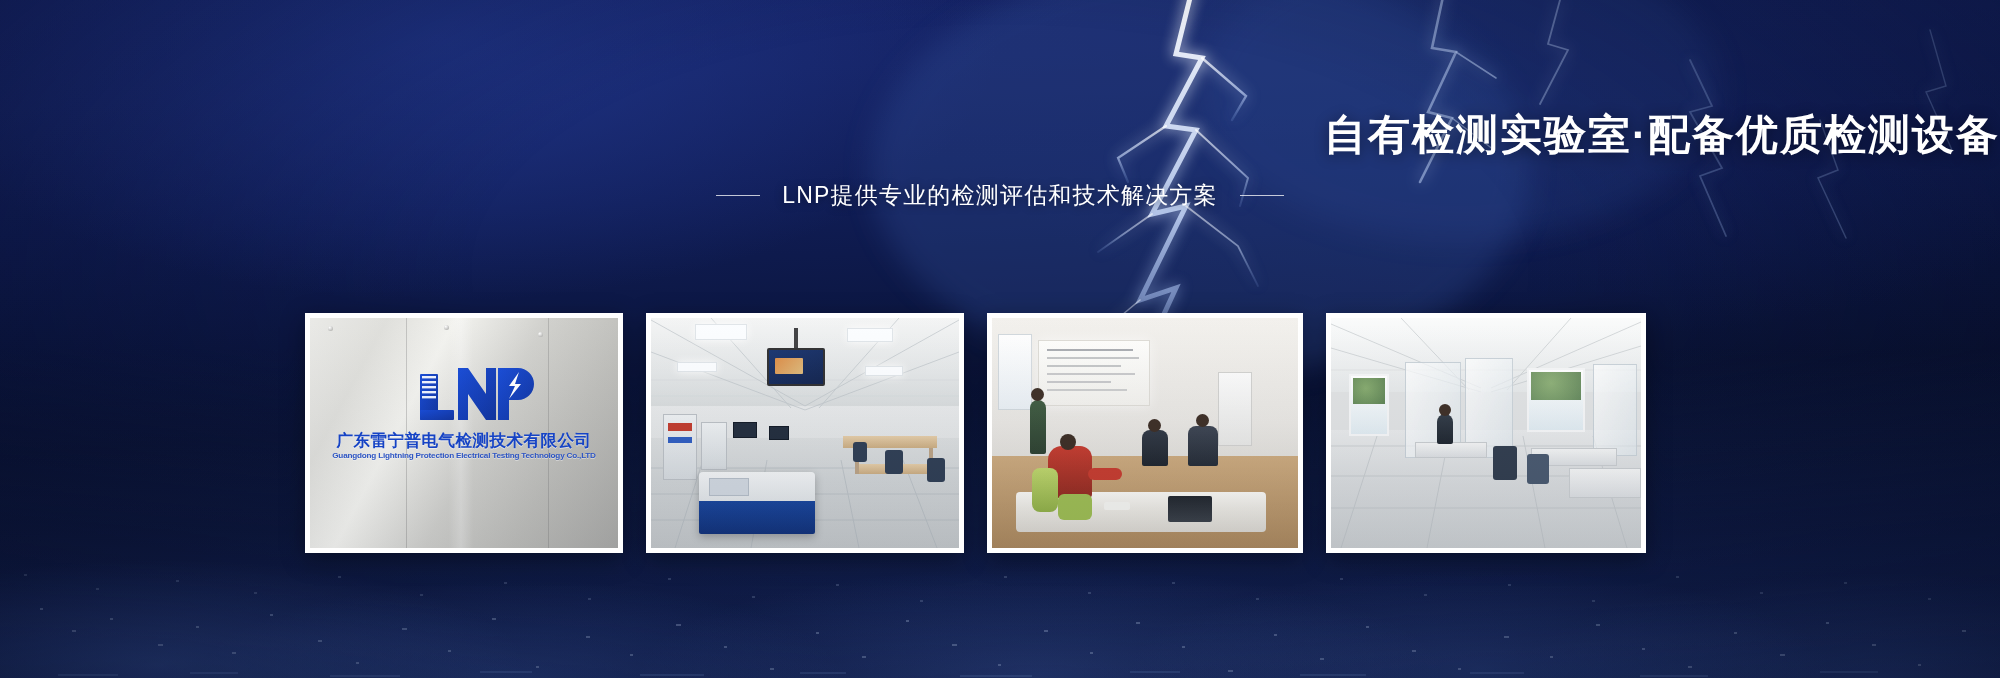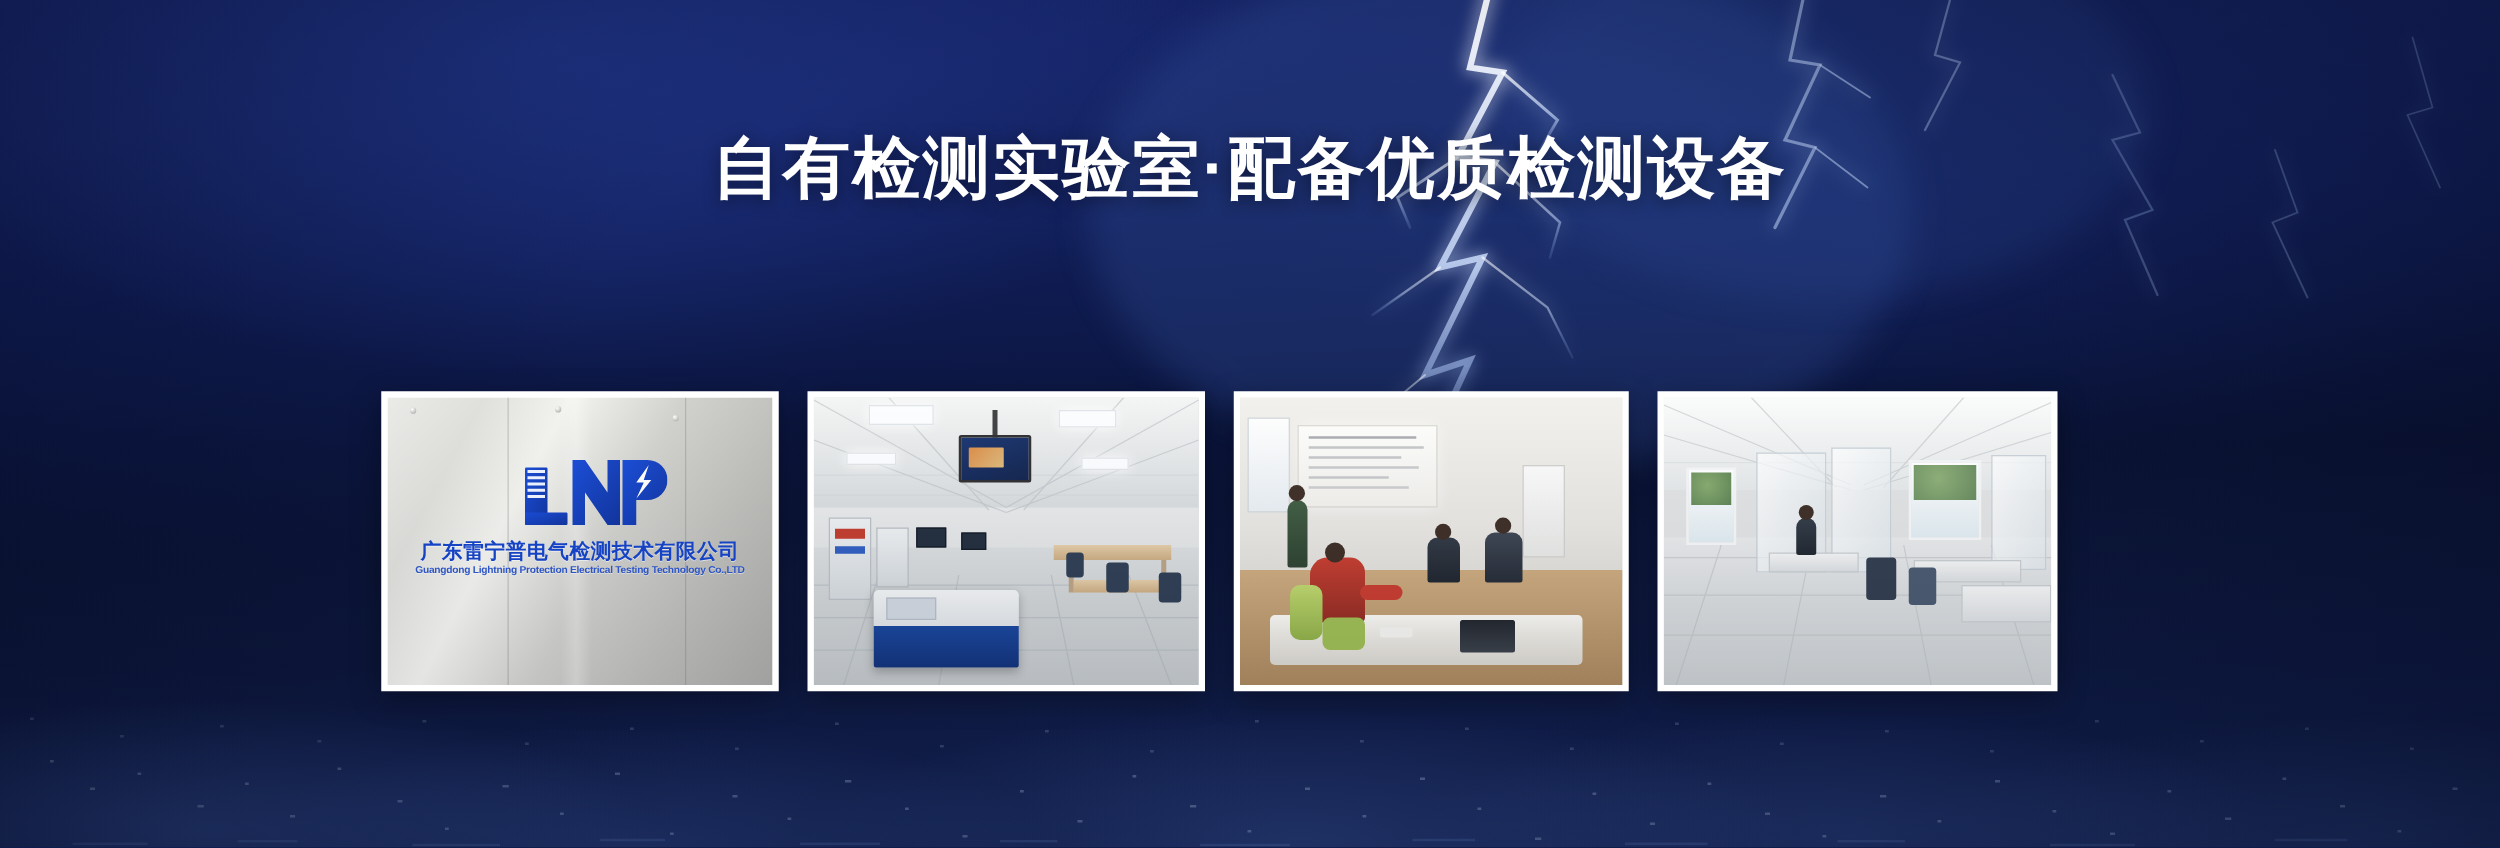--- a/index.html
+++ b/index.html
@@ -43,26 +43,27 @@
   }
   .bolt-layer { position:absolute; inset:0; pointer-events:none; }
 
   
   .headline-wrap {
     position:absolute; left:0; right:0; top:104px;
     text-align:center; z-index:5;
   }
   .headline {
     color:#ffffff;
-    font-size:54px;
+    font-size:42px;
     line-height:62px;
     font-weight:bold;
     letter-spacing:2px;
     text-shadow:0 2px 14px rgba(0,0,0,.45);
     white-space:nowrap;
+    text-align:right;
   }
   .sub-row {
     margin-top:14px;
     display:flex; align-items:center; justify-content:center; gap:22px;
     white-space:nowrap;
   }
   .rule { display:block; width:44px; height:1px; background:rgba(255,255,255,.75); }
   .subtitle {
     color:#ffffff;
     font-size:23px;
@@ -369,20 +370,25 @@
         <rect x="1640" y="297" width="68" height="2"></rect>
           <rect x="1820" y="293" width="58" height="2"></rect>
       </g>
     </svg>
   </div>
 
   <div class="vignette"></div>
 
   <div class="headline-wrap">
     <div class="headline">自有检测实验室·配备优质检测设备</div>
+    <div class="sub-row">
+      <span class="rule"></span>
+      <span class="subtitle">LNP提供专业的检测评估和技术解决方案</span>
+      <span class="rule"></span>
+    </div>
   </div>
 
   <div class="strip">
 
     <div class="photo p1">
       <div class="inner">
         <div class="sign-wall"></div>
         <div class="sign-seam" style="left:96px"></div>
         <div class="sign-seam" style="left:238px"></div>
         <div class="wall-screw" style="left:18px;top:8px"></div>

